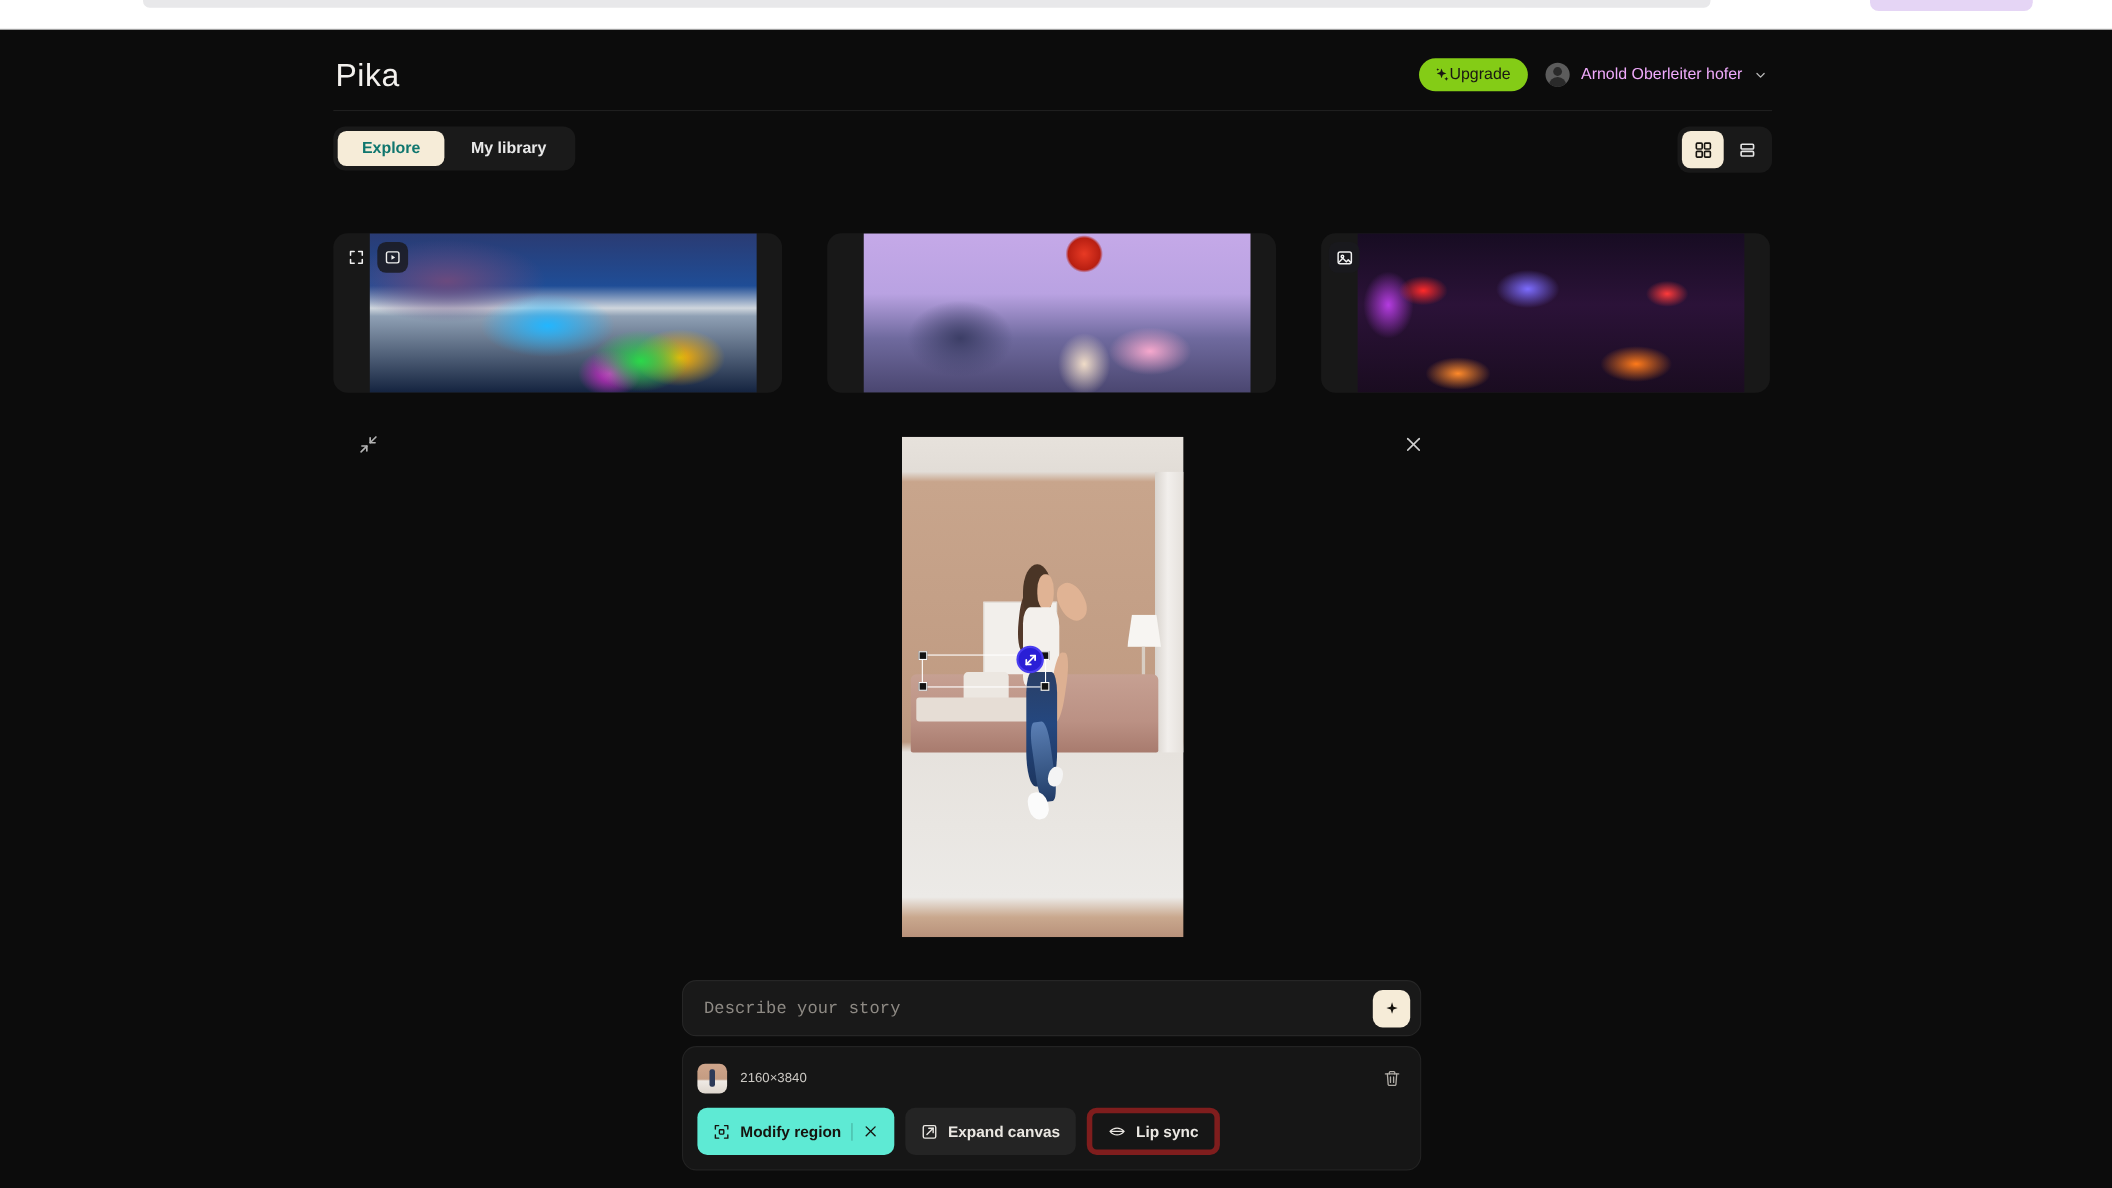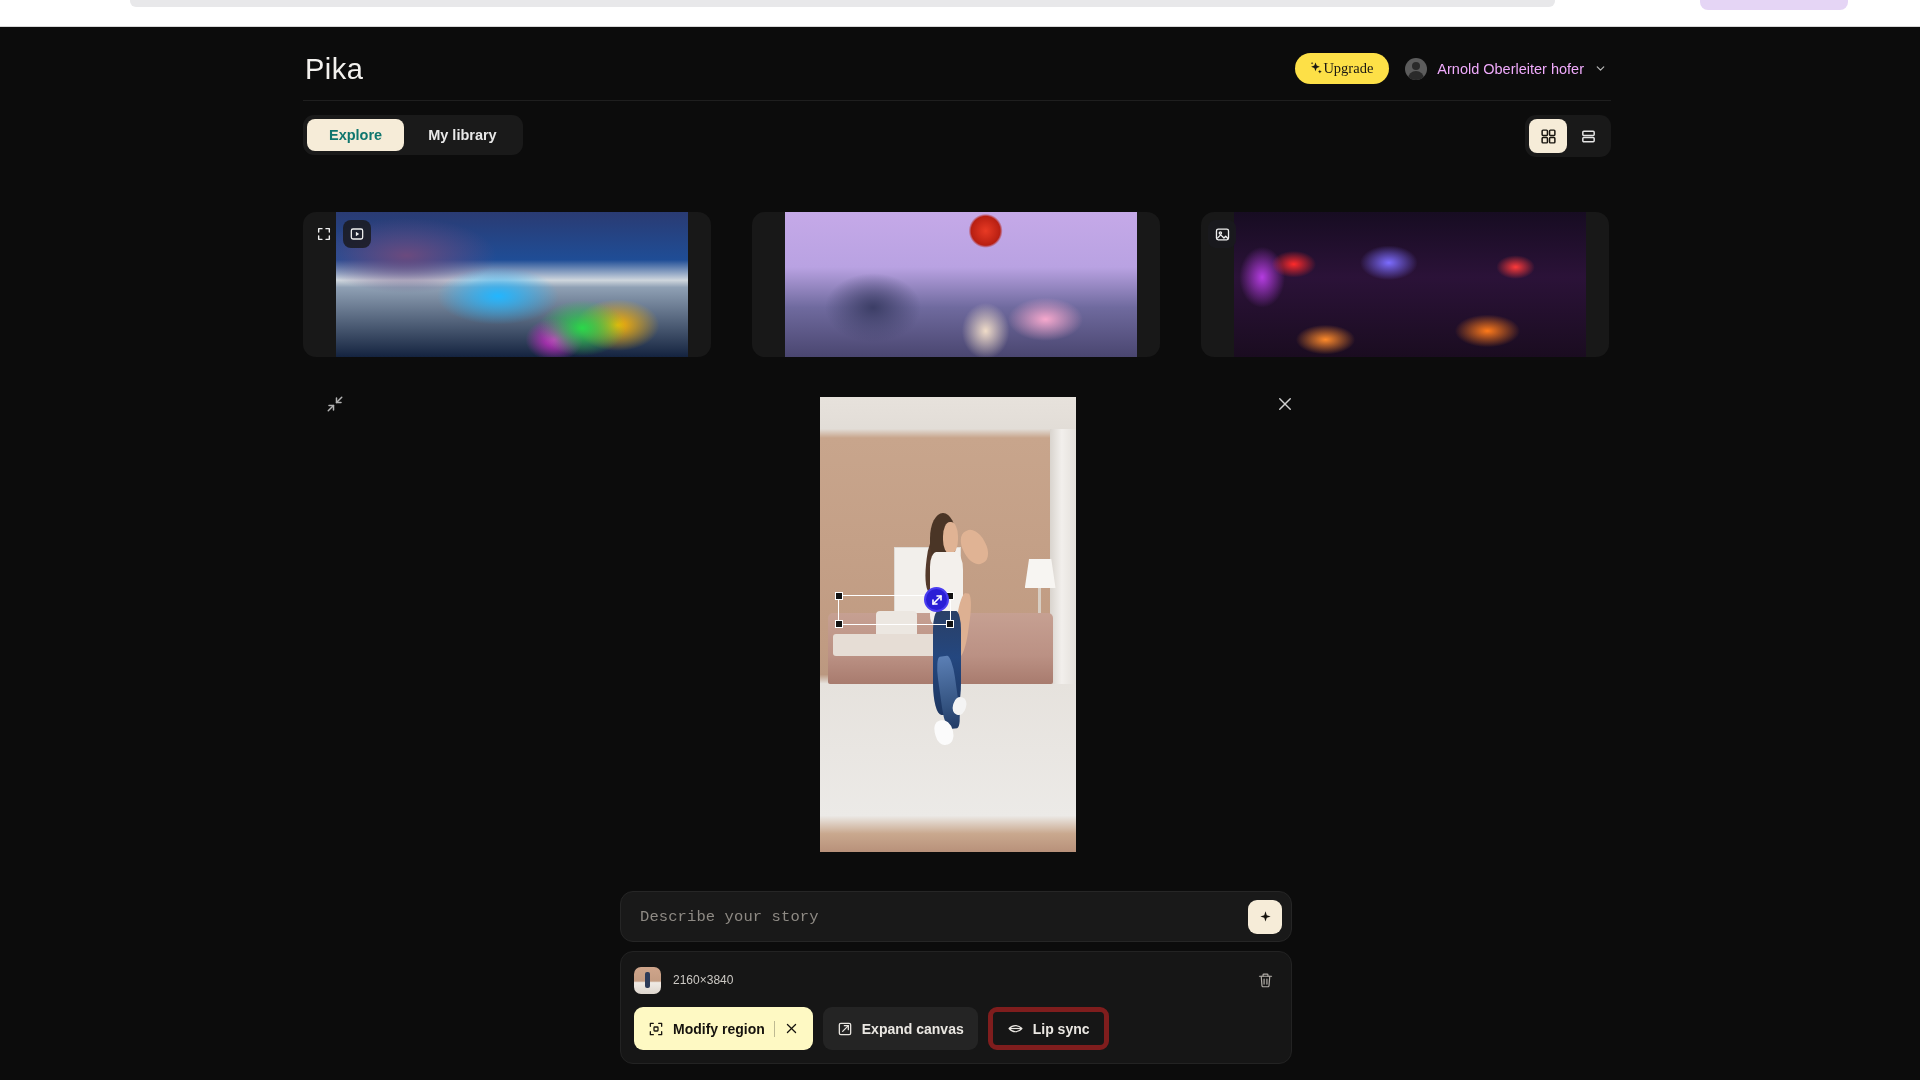--- a/index.html
+++ b/index.html
@@ -47,25 +47,24 @@
     position: absolute; left: 2px; top: 14px;
     font-size: 29px; font-weight: 400; color: #f3f1ee;
     letter-spacing: 0.5px;
   }
   .header-right {
     position: absolute; right: 0; top: 14px;
     display: flex; align-items: center; gap: 14px;
   }
   .upgrade-btn {
     display: flex; align-items: center; gap: 0;
-    background: #fde047; color: #1a1713;
+    background: #84cc16; color: #1a1713;
     border-radius: 20px; padding: 7px 16px 7px 13px;
     font-size: 14.5px; font-weight: 500; cursor: pointer;
     border: none;
-    font-family: Liberation Serif, serif;
   }
   .upgrade-btn .spark { font-size: 15px; line-height: 1; display:block; }
   .user-chip {
     display: flex; align-items: center; gap: 10px; cursor: pointer;
     padding: 4px 4px 4px 2px;
   }
   .avatar {
     width: 22px; height: 22px; border-radius: 50%;
     background: #5c5c5c; position: relative; overflow: hidden; flex: 0 0 auto;
   }
@@ -333,21 +332,21 @@
     background: transparent; border: none;
   }
   .chips { display: flex; gap: 10px; margin-top: 10px; }
   .chip {
     display: flex; align-items: center; gap: 9px;
     padding: 8px 14px; border-radius: 9px; cursor: pointer;
     font-size: 14px; font-weight: 700; white-space: nowrap;
     background: #242424; color: #eae7e2; border: none;
     font-family: "Liberation Sans", sans-serif;
   }
-  .chip.active { background: #fef9c3; color: #16130e; }
+  .chip.active { background: #5eead4; color: #16130e; }
   .chip.outlined { background: transparent; border: 5px solid #7f1d1d; }
   .chip-sep { width: 1px; height: 16px; background: rgba(0,0,0,0.25); }
   .chip-x { display: flex; align-items: center; }
 
   .bottombar {
     margin-top: 14px; display: flex; align-items: center;
     justify-content: space-between; padding: 0 4px;
   }
   .attach-left {
     display: flex; align-items: center; gap: 10px; cursor: pointer;

